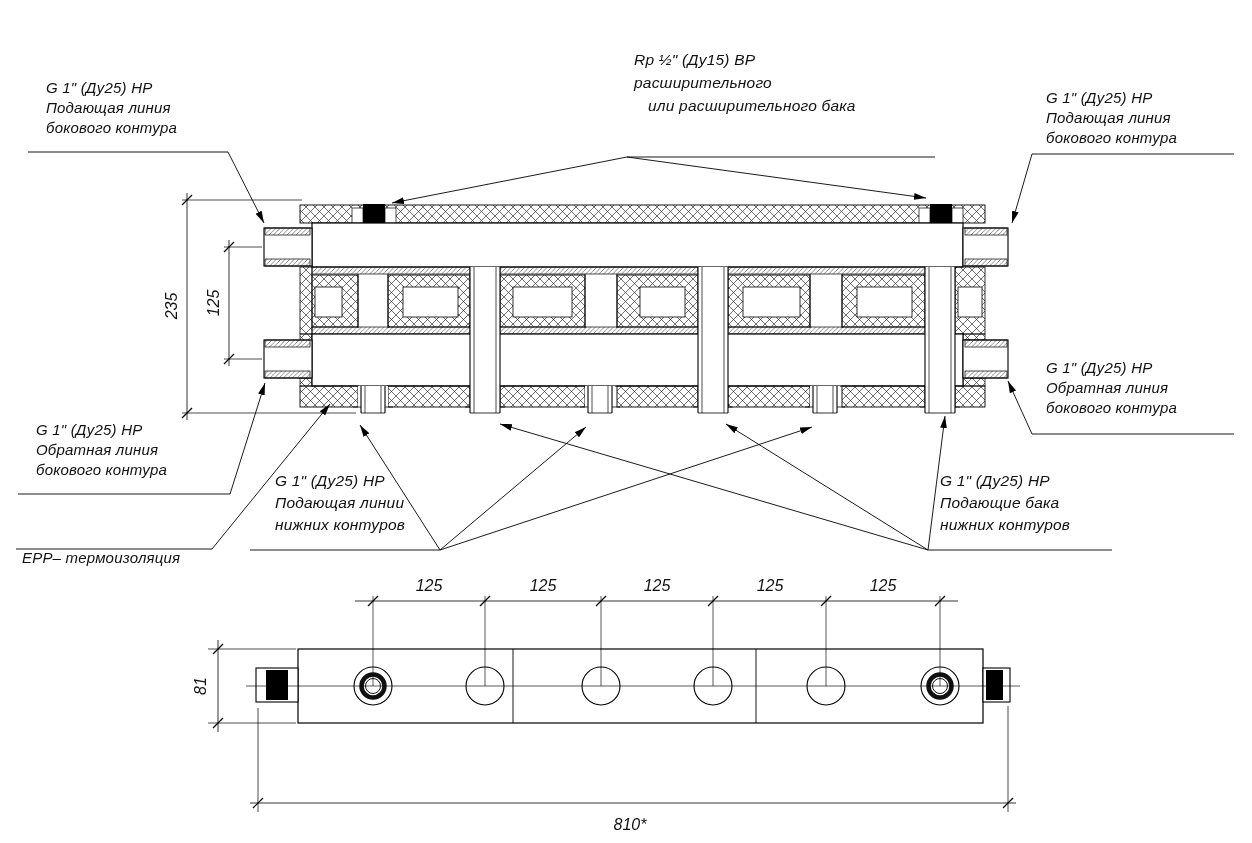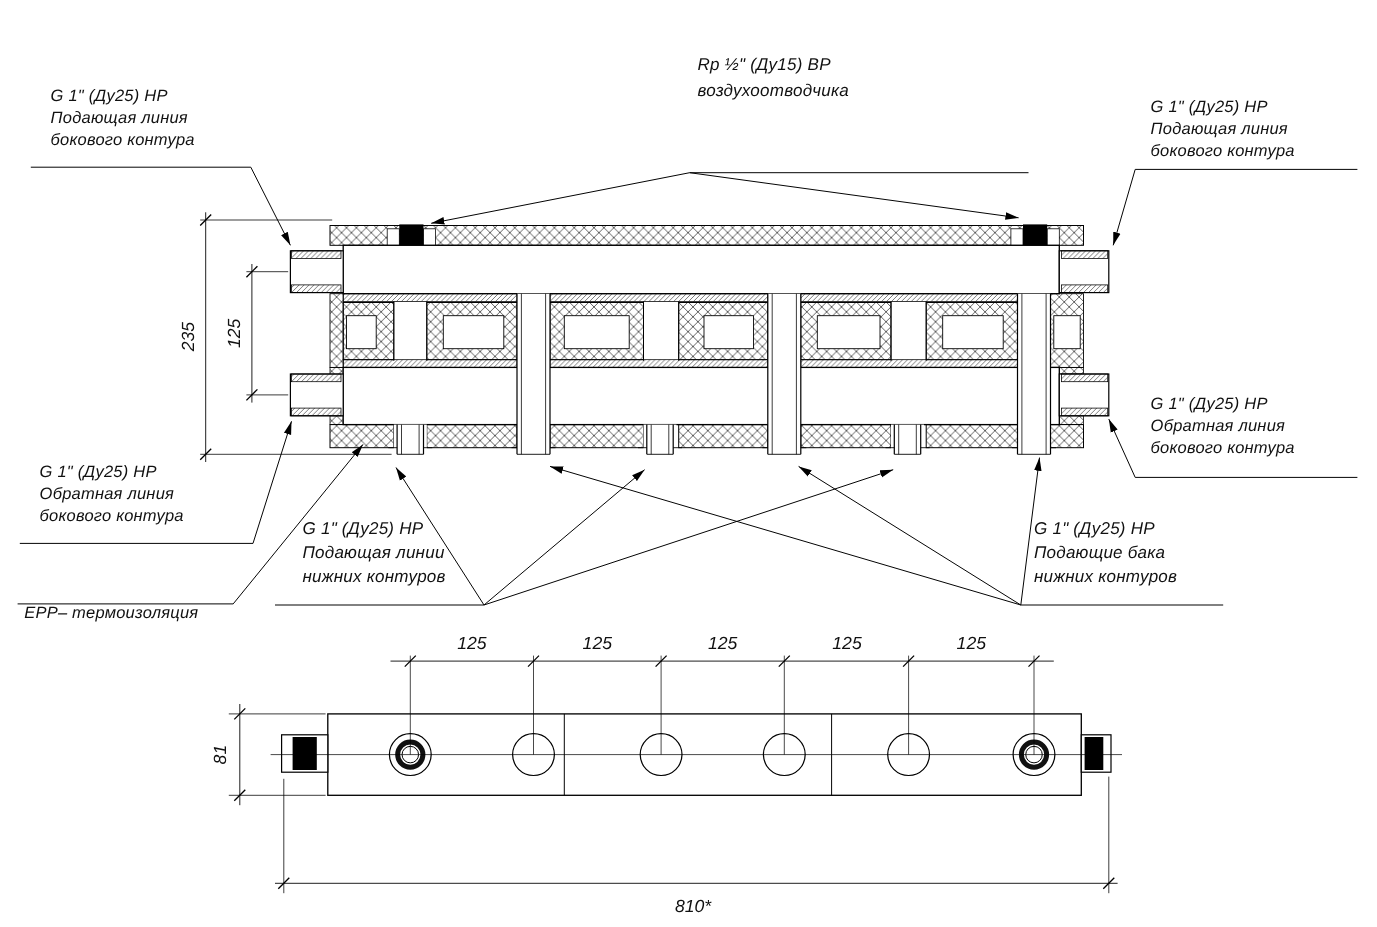--- a/index.html
+++ b/index.html
@@ -227,21 +227,22 @@
 </svg>
 
 <div class="lbl" style="left:46px;top:78px">
   <div>G 1" (Ду25) НР</div>
   <div>Подающая линия</div>
   <div>бокового контура</div>
 </div>
 
 <div class="lbl tc" style="left:634px;top:48px">
   <div>Rp ½" (Ду15) ВР</div>
-  <div>воздухоотводчика</div>
+  <div>расширительного</div>
+  <div class="ind">или расширительного бака</div>
 </div>
 
 <div class="lbl" style="left:1046px;top:88px">
   <div>G 1" (Ду25) НР</div>
   <div>Подающая линия</div>
   <div>бокового контура</div>
 </div>
 
 <div class="lbl" style="left:1046px;top:358px">
   <div>G 1" (Ду25) НР</div>

